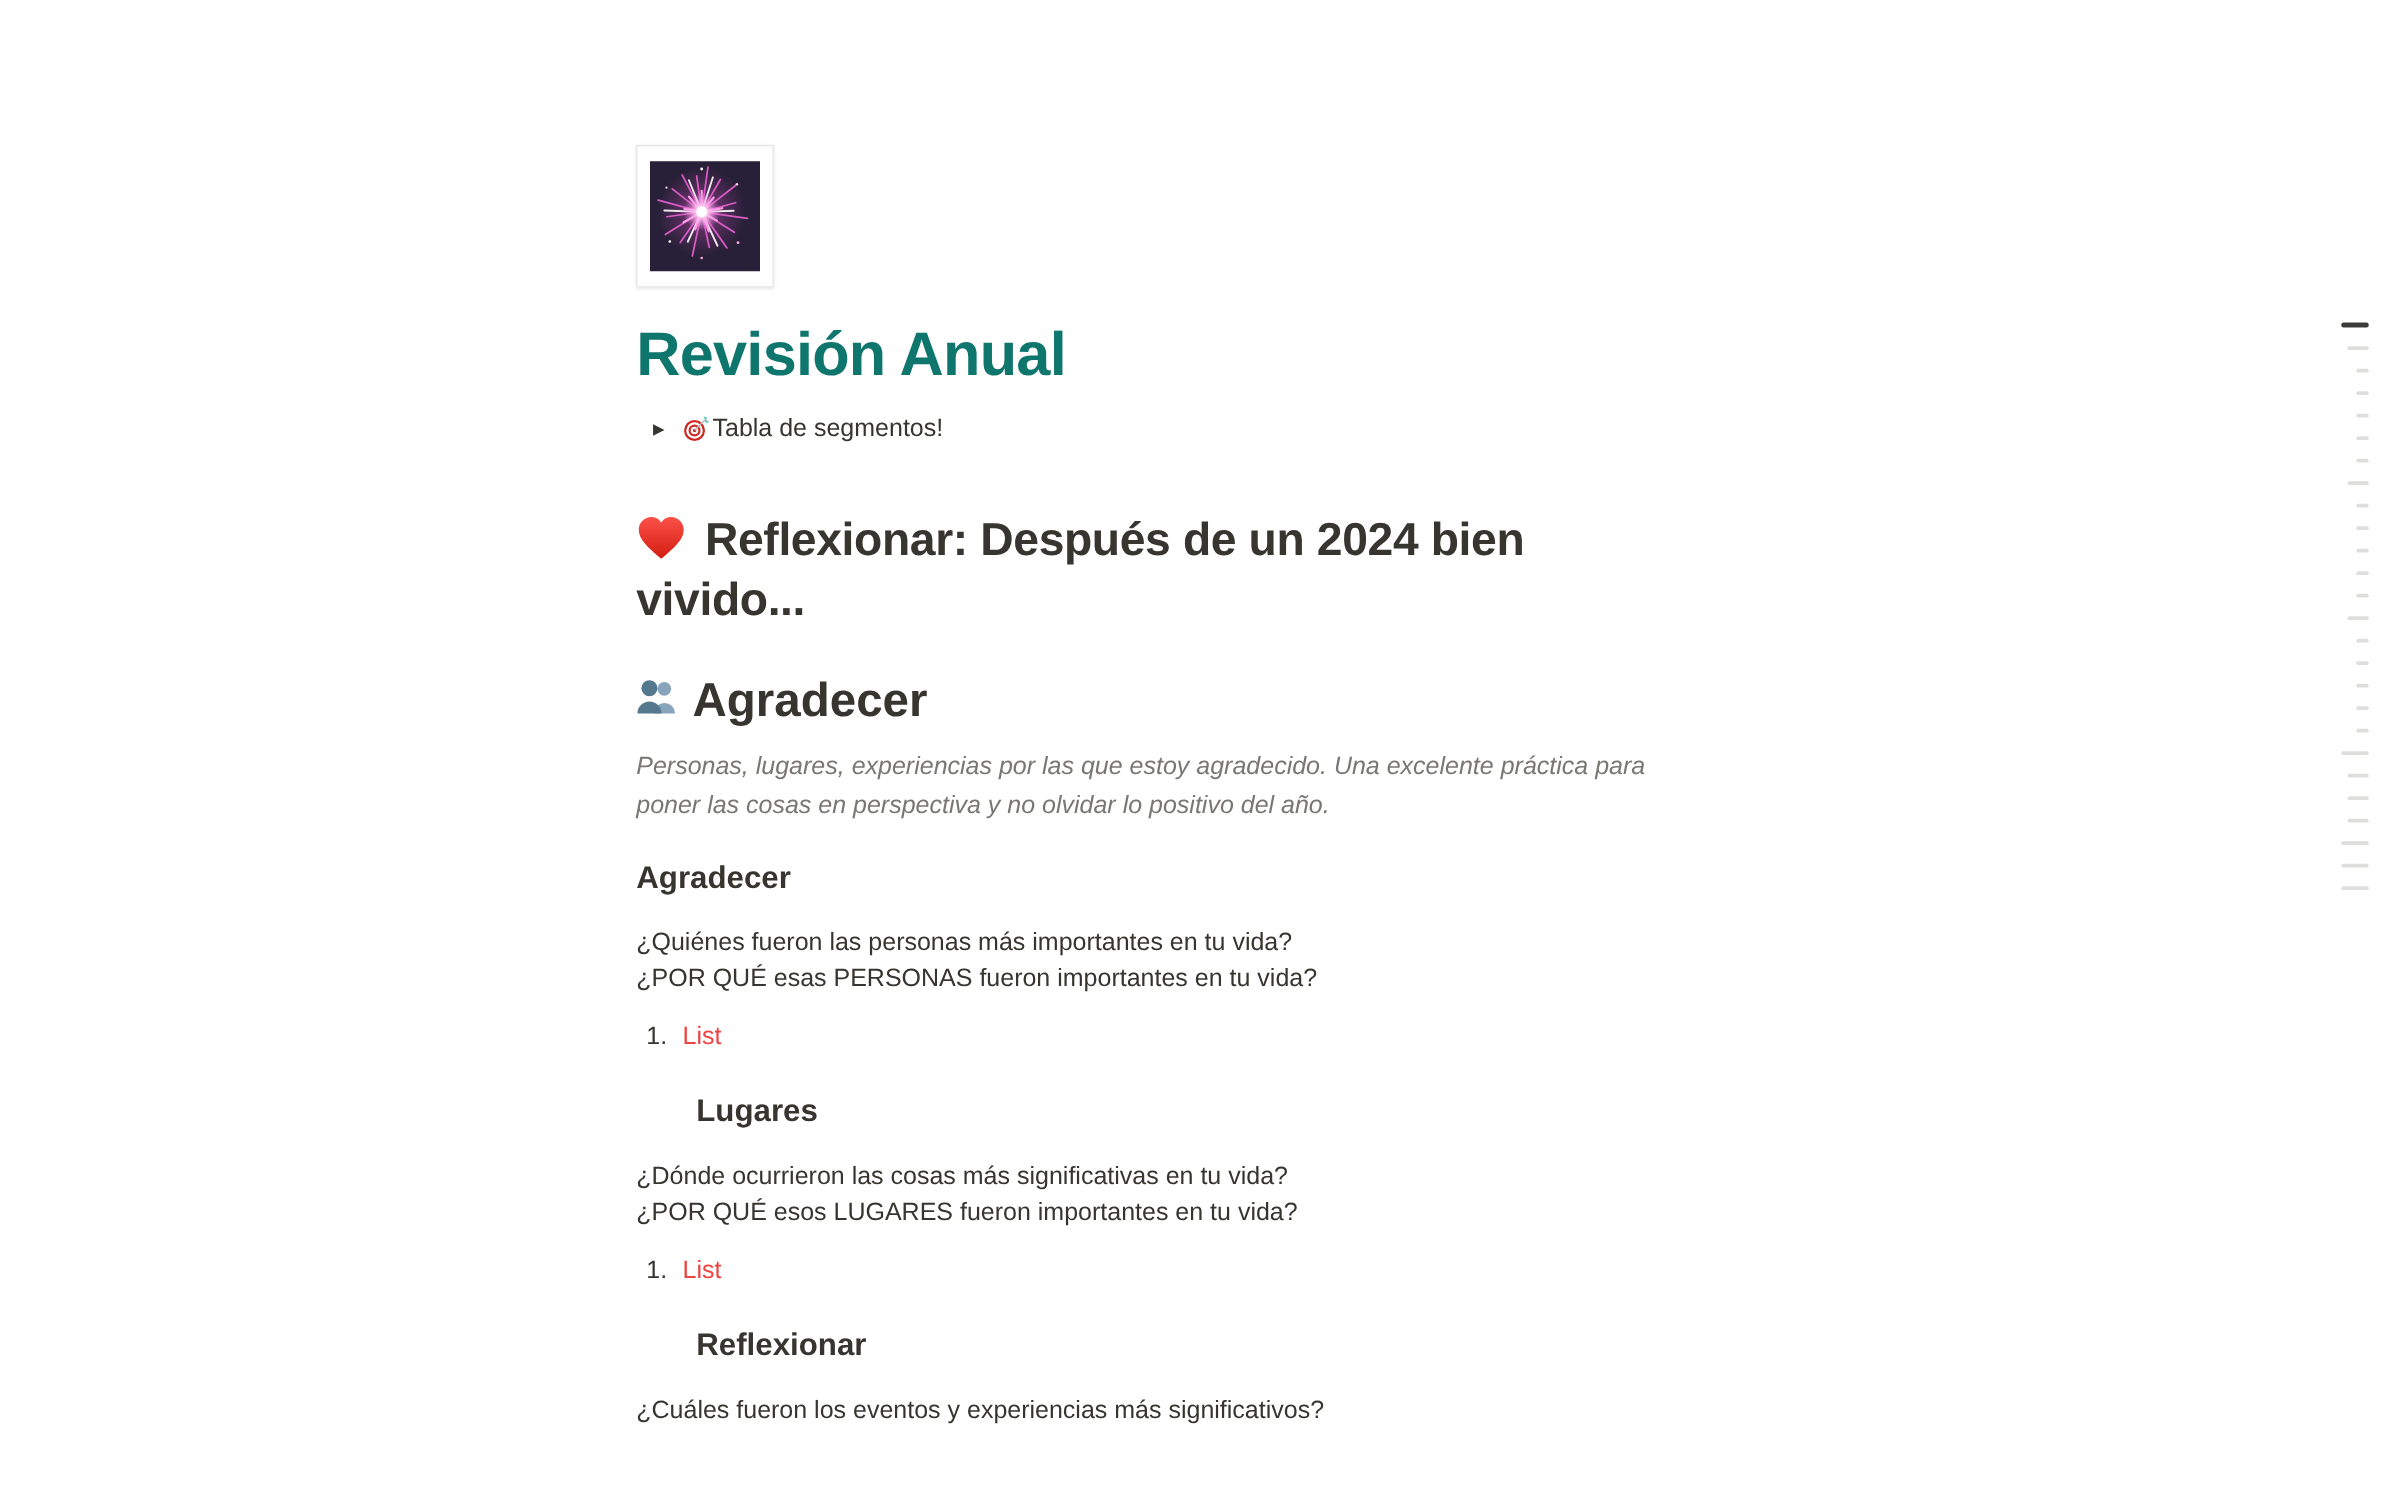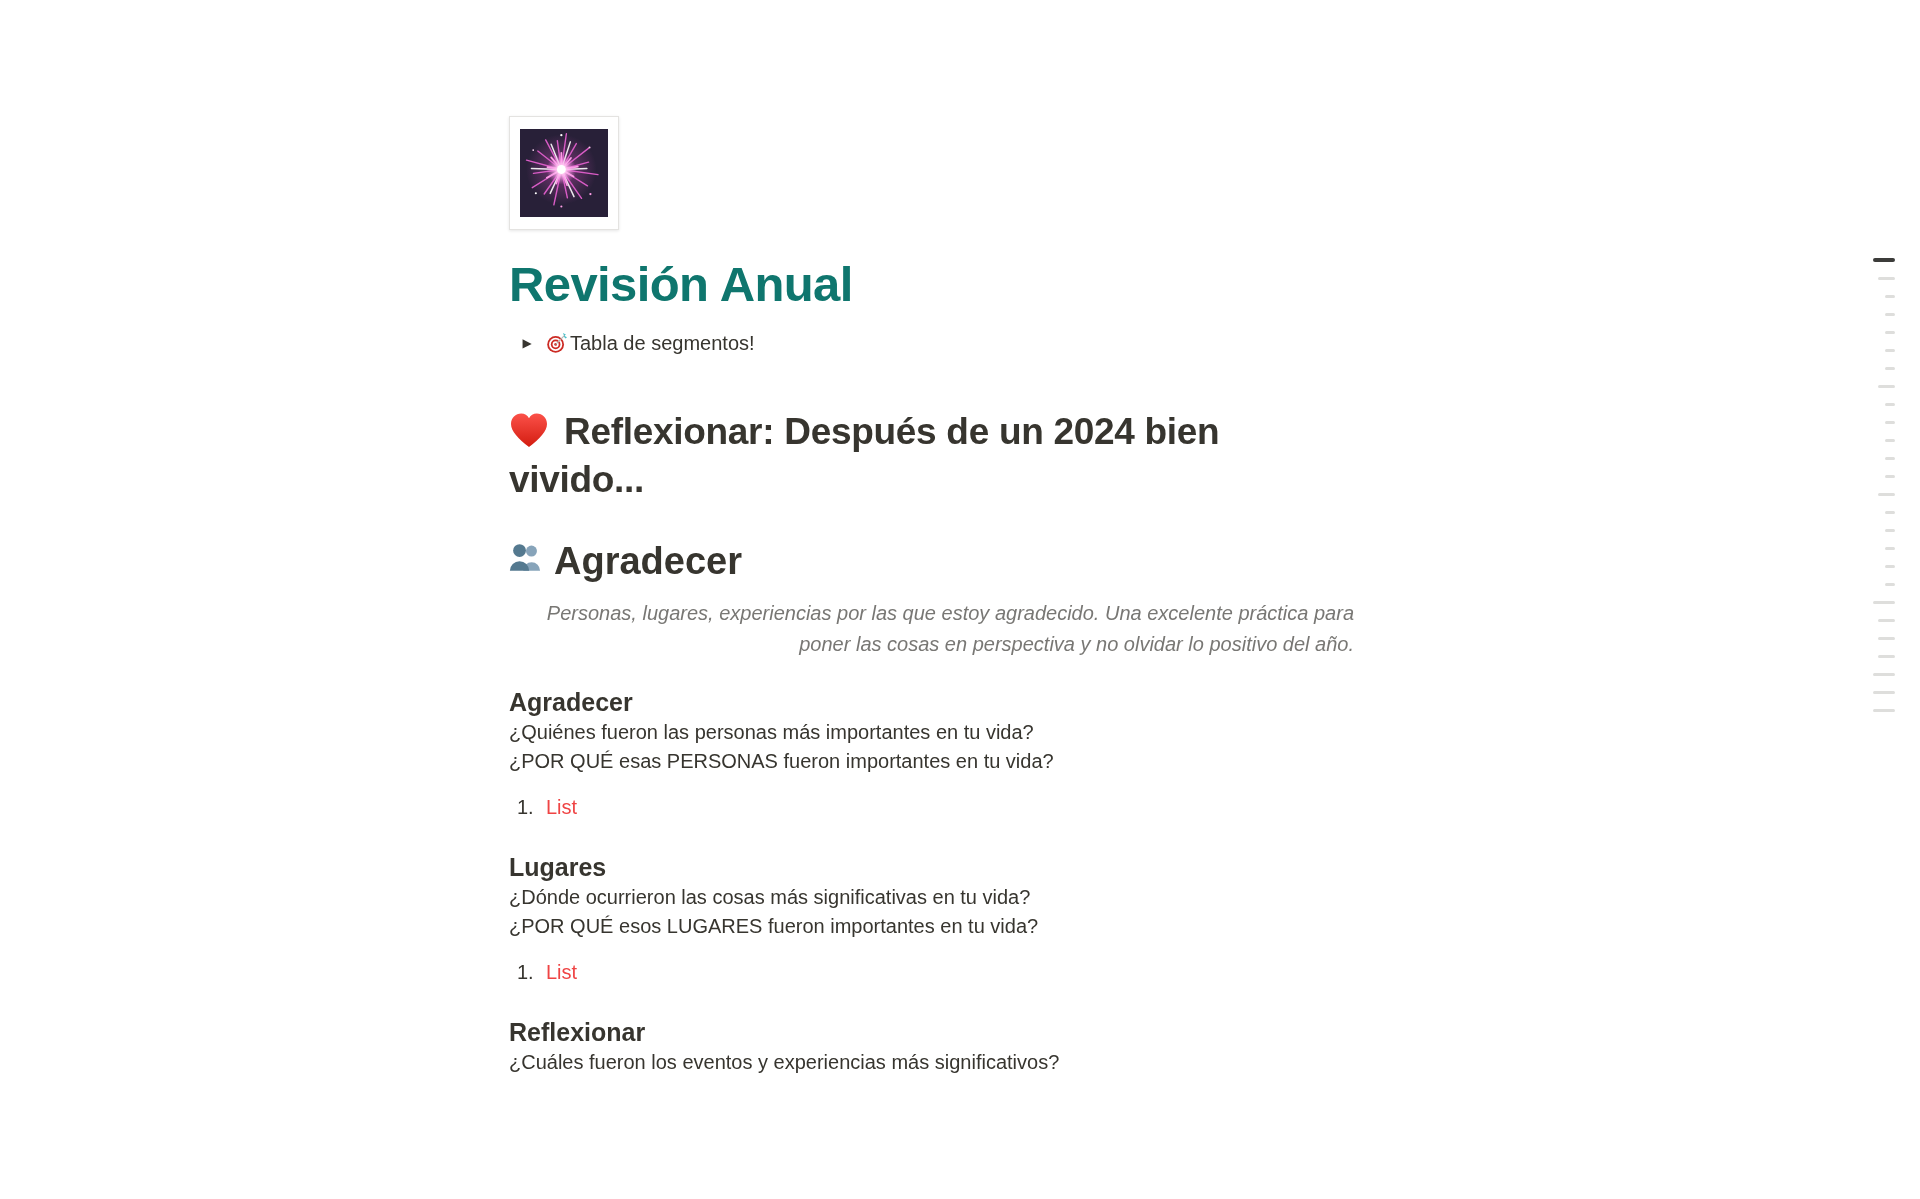--- a/index.html
+++ b/index.html
@@ -76,22 +76,22 @@
     align-items:flex-start;
   }
   .h2-emoji { width:33px; height:30px; margin-right:12px; flex:0 0 auto; }
   .h2-emoji svg { width:33px; height:30px; display:block; }
   .h3-block {
     font-size:25px;
     font-weight:700;
     line-height:32px;
   }
   .mt26 { margin-top:26px; }
-  .mt30 { margin-top:30px; }
-  .q-block { margin-top:0; }
+  .mt30 { margin-top:30px;margin-left:48px; }
+  .q-block { margin-top:22px; }
   .q-line { font-size:20px; line-height:28.5px; }
   .list-row {
     margin-top:18px;
     display:flex;
     font-size:20px;
     line-height:28px;
   }
   .list-number { margin-left:8px; width:29px; flex:0 0 auto; color:#37352f; }
   .list-placeholder { color:#ef4444; }
   
@@ -220,21 +220,21 @@
         </g>
         <g fill="#54798f">
           <circle cx="11.5" cy="9" r="7"></circle>
           <path d="M1 31 a10.5 10.5 0 0 1 21 0 z"></path>
         </g>
       </svg>
     </span>
     <span>Agradecer</span>
   </div>
 
-  <p class="muted-para" style="margin-top:18px;text-align:right;">Personas, lugares, experiencias por las que estoy agradecido. Una excelente práctica para poner las cosas en perspectiva y no olvidar lo positivo del año.</p>
+  <p class="muted-para" style="margin-top:18px;">Personas, lugares, experiencias por las que estoy agradecido. Una excelente práctica para poner las cosas en perspectiva y no olvidar lo positivo del año.</p>
 
   <div class="h3-block mt26">Agradecer</div>
   <div class="q-block">
     <div class="q-line">¿Quiénes fueron las personas más importantes en tu vida?</div>
     <div class="q-line">¿POR QUÉ esas PERSONAS fueron importantes en tu vida?</div>
   </div>
   <div class="list-row">
     <span class="list-number">1.</span>
     <span class="list-placeholder">List</span>
   </div>

